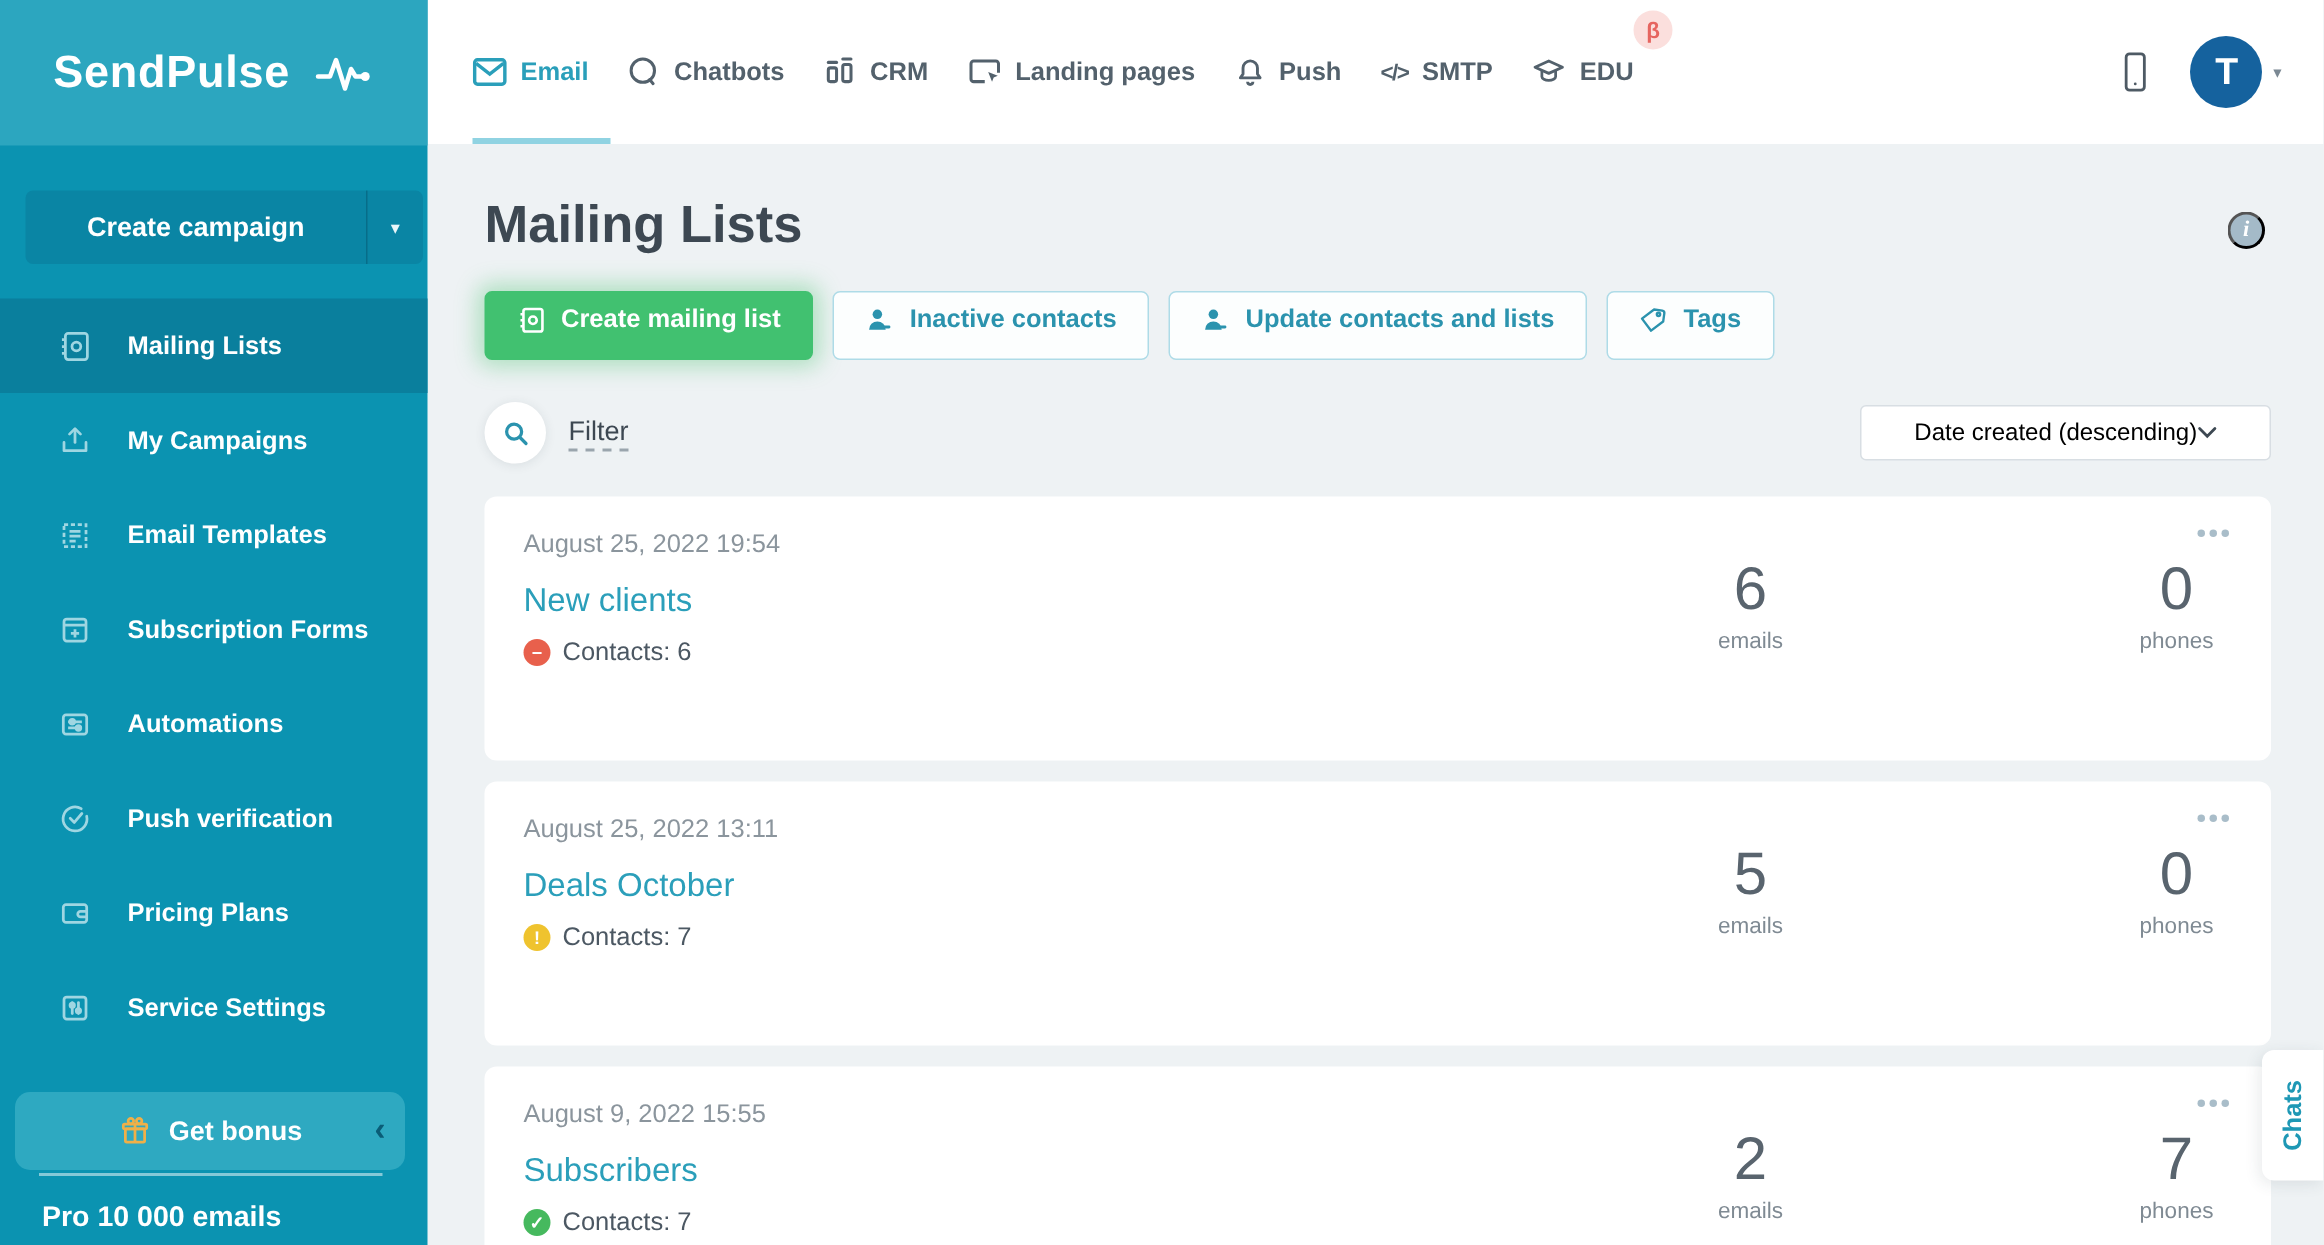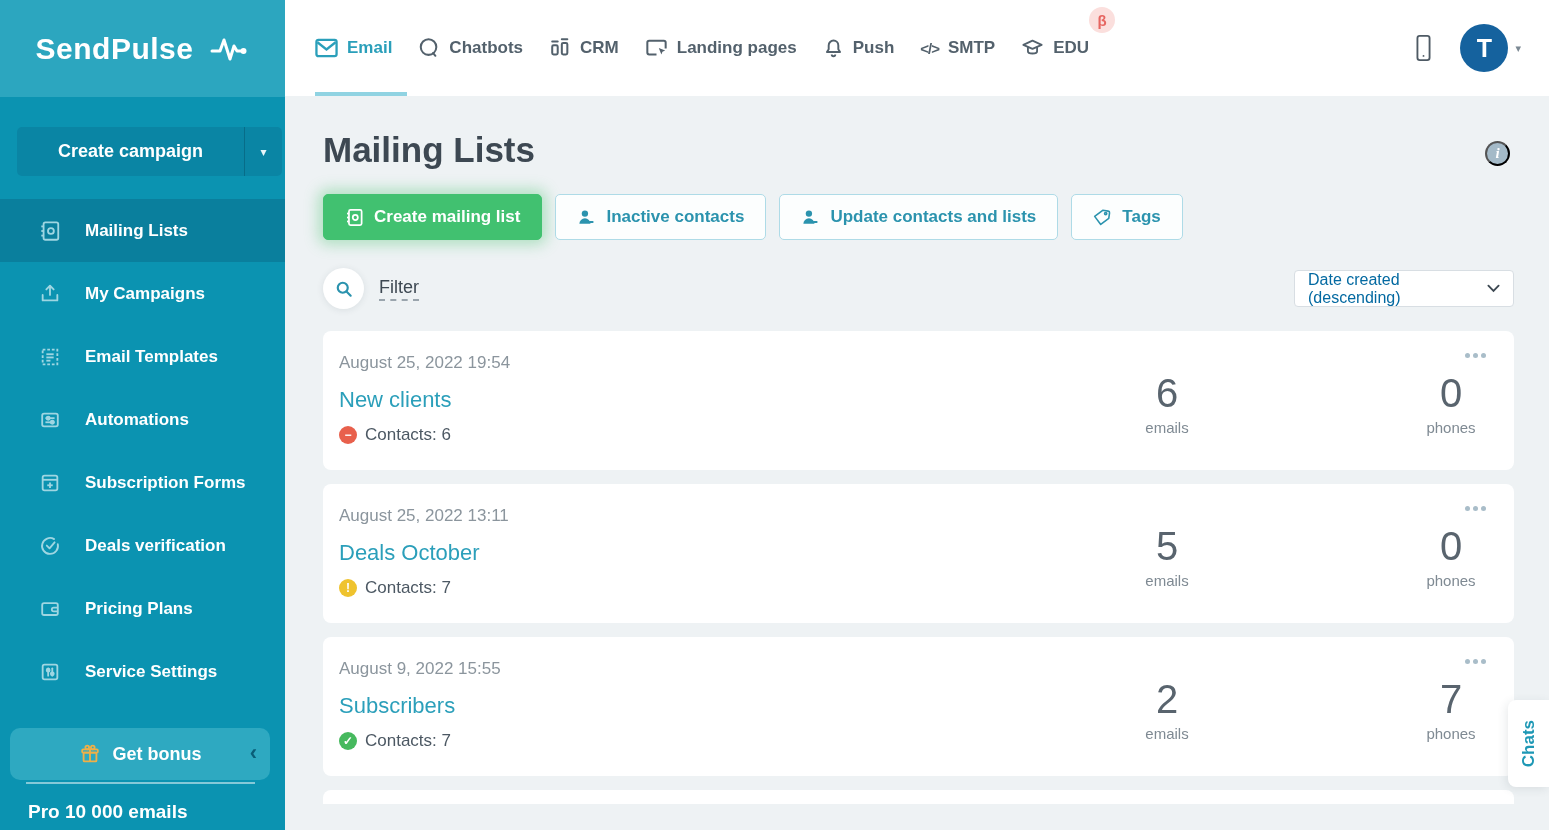--- a/index.html
+++ b/index.html
@@ -45,36 +45,36 @@
   .avatar-caret { color:#7b8893; font-size:11px; }
 
   
   .main { position:absolute; left:285px; top:96px; right:0; bottom:0; background:#eef2f4; padding:34px 35px 0 38px; }
   .page-title { font-size:35px; font-weight:bold; color:#3d4852; }
   .info-btn { position:absolute; top:45px; right:39px; width:25px; height:25px; border-radius:50%; background:#a4bac8;
               color:#fff; font-size:15px; font-weight:bold; font-family:"Liberation Serif", serif; font-style:italic;
               display:flex; align-items:center; justify-content:center; cursor:pointer; }
   .actions { margin-top:24px; display:flex; gap:13px; }
   .btn { height:46px; border-radius:5px; font-size:17px; font-weight:bold; font-family:inherit; cursor:pointer;
-         display:flex; align-items:center; gap:10px; padding:6px 21px; }
+         display:flex; align-items:flex-end; gap:10px; padding:16px 21px; }
   .btn-green { background:#41c170; border:1px solid #41c170; color:#fff; box-shadow:0 0 14px 5px rgba(63,193,104,.35); }
   .btn-outline { background:#fcfefe; border:1px solid #aedbe7; color:#2b93ae; }
   .btn .b-icon { display:flex; align-items:center; }
 
   .filter-row { margin-top:28px; display:flex; align-items:center; }
   .search-btn { width:41px; height:41px; border-radius:50%; background:#fff; border:none; cursor:pointer;
                 box-shadow:0 1px 7px rgba(40,60,70,.10); display:flex; align-items:center; justify-content:center; color:#2b93ae; }
   .filter-label { margin-left:15px; font-size:18px; color:#3d4852; border-bottom:2px dashed #9aa5ad; padding-bottom:1px; cursor:pointer; }
-  .sort-select { margin-left:auto; width:220px; height:37px; background:#fff; border:1px solid #d8dee3; border-radius:4px;
+  .sort-select { margin-left:auto; width:274px; height:37px; background:#fff; border:1px solid #d8dee3; border-radius:4px;
                  display:flex; align-items:center; justify-content:center; padding:0 13px; cursor:pointer;
-                 color:#0369a1; font-size:16px; }
+                 color:#000000; font-size:16px; }
   .sort-caret { color:#3d4852; display:flex; }
 
   .cards { margin-top:22px; width:1191px; display:flex; flex-direction:column; gap:14px; }
-  .card { position:relative; background:#fff; border-radius:8px; height:139px; padding:22px 16px; }
+  .card { position:relative; background:#fff; border-radius:8px; height:176px; padding:22px 26px; }
   .card-date { font-size:17px; color:#8b959d; }
   .card-title { margin-top:14px; font-size:22px; color:#2b9fba; cursor:pointer; display:inline-block; }
   .card-contacts { margin-top:12px; display:flex; align-items:center; gap:8px; font-size:17px; color:#4c5863; }
   .status-dot { width:18px; height:18px; border-radius:50%; color:#fff; font-size:12px; font-weight:bold;
                 display:flex; align-items:center; justify-content:center; line-height:1; }
   .status-error { background:#e8604c; }
   .status-warning { background:#efc32e; }
   .status-ok { background:#46b95e; }
   .dots-menu { position:absolute; top:22px; right:28px; display:flex; gap:3px; cursor:pointer; }
   .dots-menu i { width:5px; height:5px; border-radius:50%; background:#a9bdc9; }
@@ -142,48 +142,48 @@
             <line x1="8" y1="9" x2="16" y2="9"></line>
             <line x1="8" y1="12.5" x2="16" y2="12.5"></line>
             <line x1="8" y1="16" x2="12.5" y2="16"></line>
         </svg>
       </span>
       <span class="nav-label">Email Templates</span>
     </div>
     <div class="nav-item">
       <span class="nav-icon">
         <svg width="22" height="22" viewBox="0 0 24 24" fill="none" stroke="currentColor" stroke-width="2">
+          <rect x="4" y="4" width="16" height="16" rx="2"></rect>
+            <line x1="4" y1="8.5" x2="20" y2="8.5"></line>
+            <line x1="12" y1="11.5" x2="12" y2="17.5"></line>
+            <line x1="9" y1="14.5" x2="15" y2="14.5"></line>
+        </svg>
+      </span>
+      <span class="nav-label">Subscription Forms</span>
+    </div>
+    <div class="nav-item">
+      <span class="nav-icon">
+        <svg width="22" height="22" viewBox="0 0 24 24" fill="none" stroke="currentColor" stroke-width="2">
           <rect x="3.5" y="5" width="17" height="14" rx="2"></rect>
             <line x1="7" y1="10" x2="17" y2="10"></line>
             <circle cx="10" cy="10" r="1.7" fill="currentColor"></circle>
             <line x1="7" y1="14.5" x2="17" y2="14.5"></line>
             <circle cx="14.5" cy="14.5" r="1.7" fill="currentColor"></circle>
         </svg>
       </span>
       <span class="nav-label">Automations</span>
     </div>
     <div class="nav-item">
       <span class="nav-icon">
-        <svg width="22" height="22" viewBox="0 0 24 24" fill="none" stroke="currentColor" stroke-width="2">
-          <rect x="4" y="4" width="16" height="16" rx="2"></rect>
-            <line x1="4" y1="8.5" x2="20" y2="8.5"></line>
-            <line x1="12" y1="11.5" x2="12" y2="17.5"></line>
-            <line x1="9" y1="14.5" x2="15" y2="14.5"></line>
-        </svg>
-      </span>
-      <span class="nav-label">Subscription Forms</span>
-    </div>
-    <div class="nav-item">
-      <span class="nav-icon">
         <svg width="22" height="22" viewBox="0 0 24 24" fill="none" stroke="currentColor" stroke-width="2" stroke-linecap="round" stroke-linejoin="round">
           <path d="M20.5 10a8.7 8.7 0 1 1-4-5.5"></path>
             <polyline points="8.5,11.5 11.5,14.5 17,8"></polyline>
         </svg>
       </span>
-      <span class="nav-label">Deals verification</span>
+      <span class="nav-label">Push verification</span>
     </div>
     <div class="nav-item">
       <span class="nav-icon">
         <svg width="22" height="22" viewBox="0 0 24 24" fill="none" stroke="currentColor" stroke-width="2">
           <rect x="3.5" y="5.5" width="17" height="13" rx="2"></rect>
             <path d="M20.5 10.5h-4.5a2 2 0 0 0 0 4h4.5"></path>
         </svg>
       </span>
       <span class="nav-label">Pricing Plans</span>
     </div>

